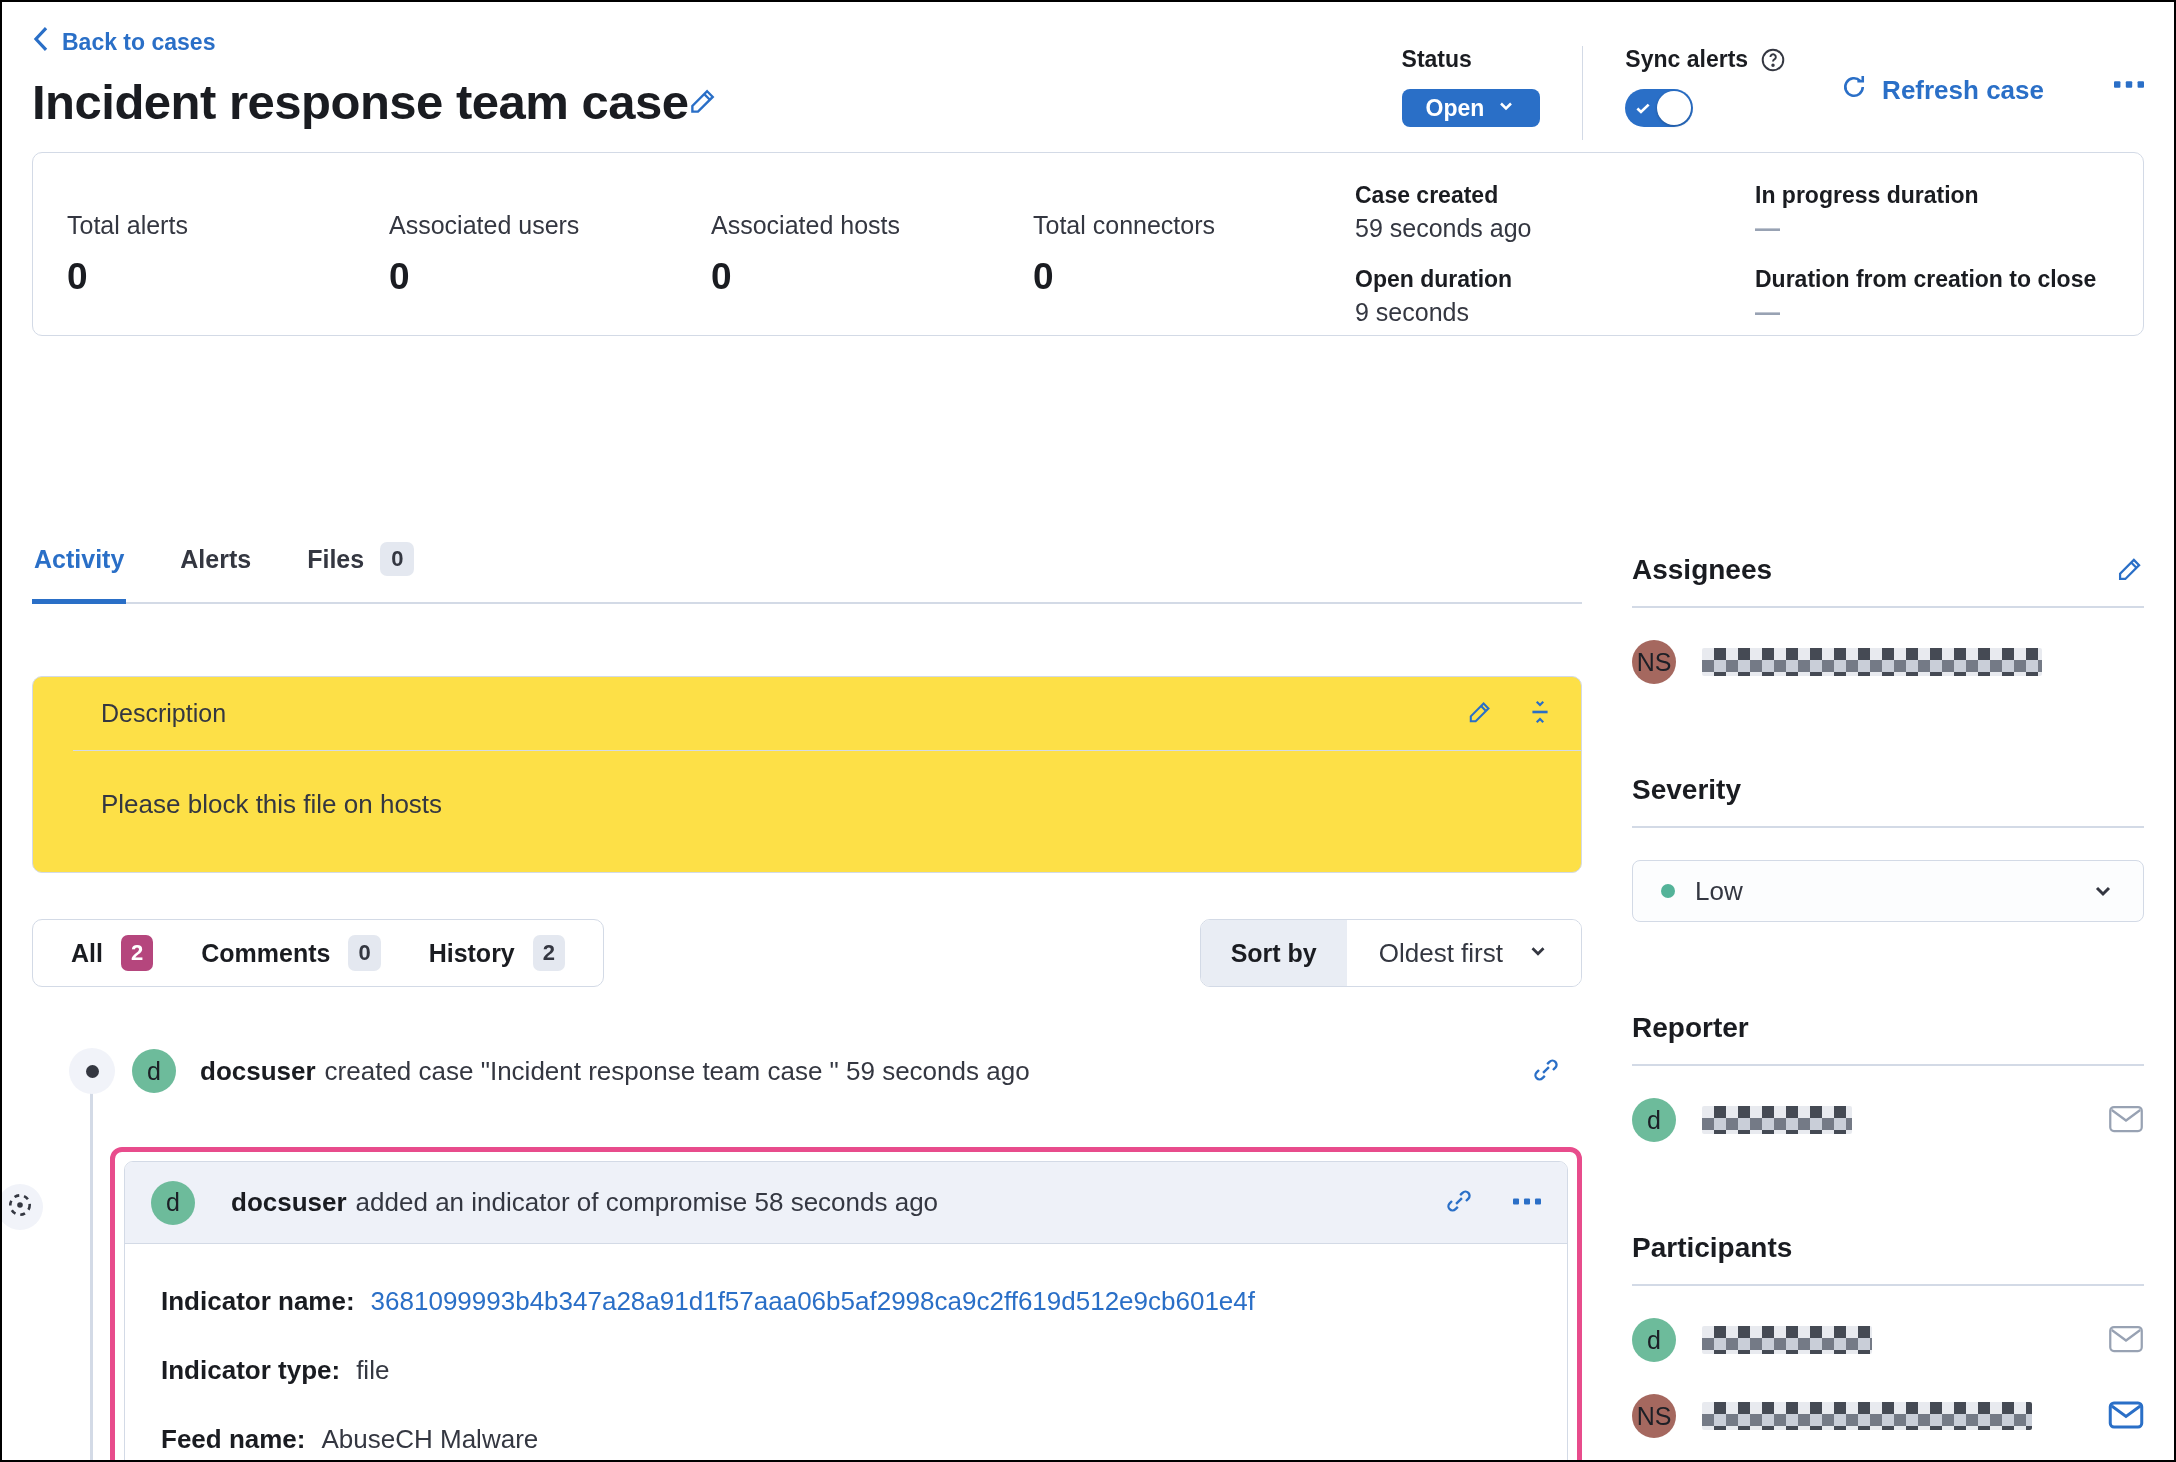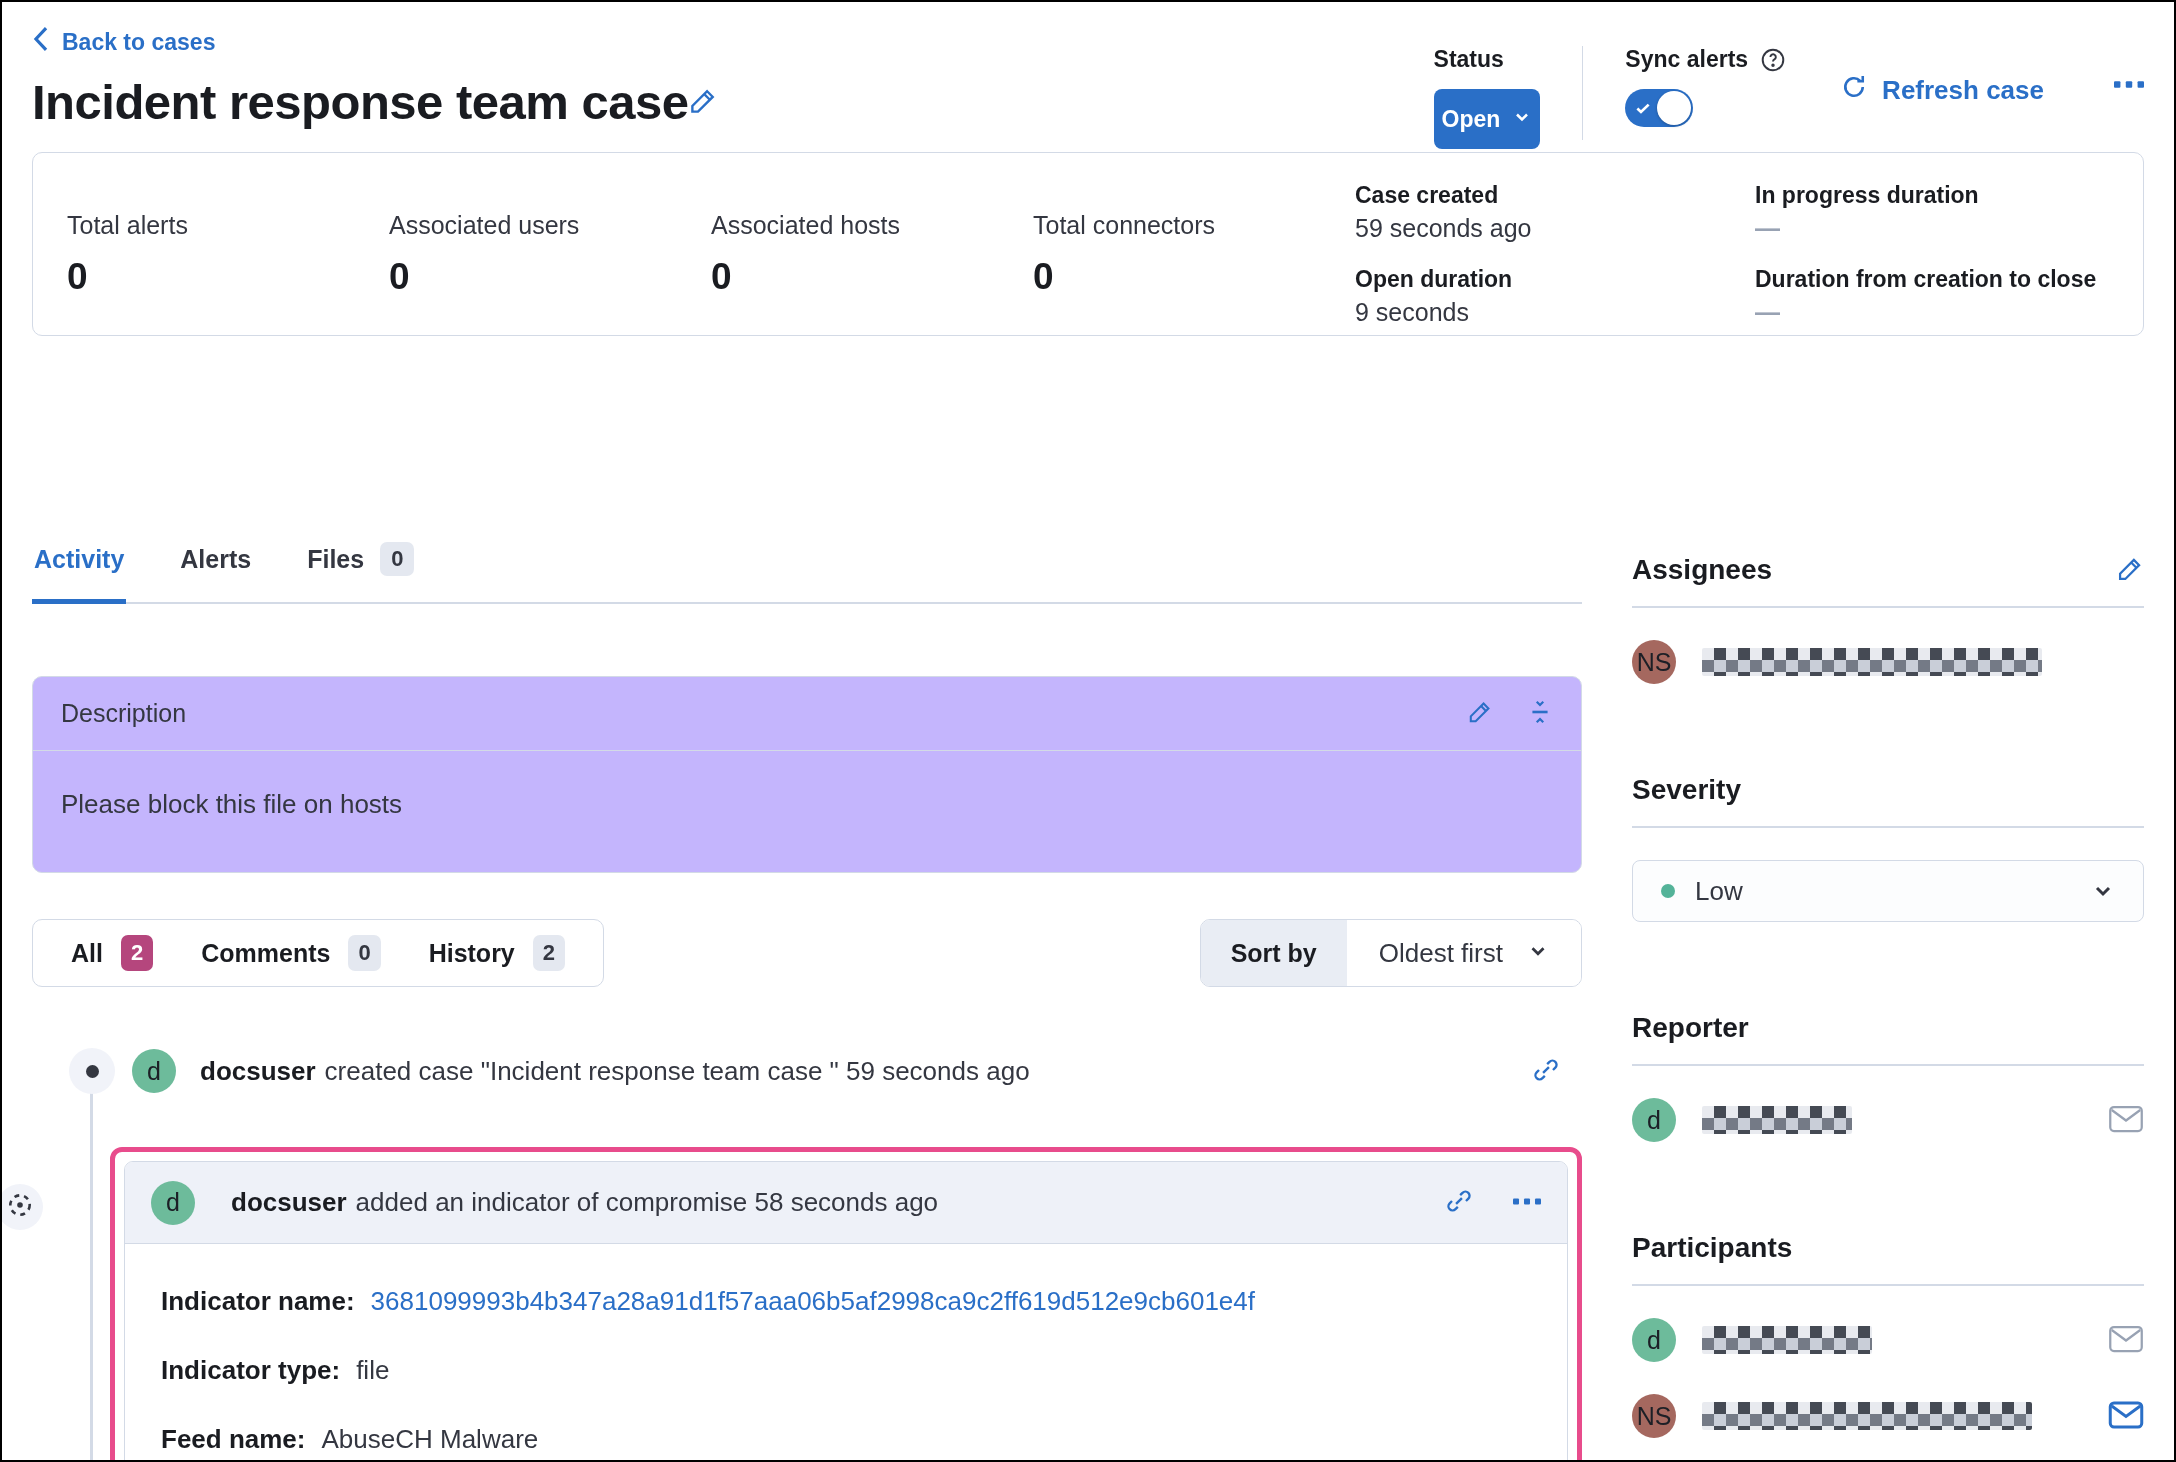--- a/index.html
+++ b/index.html
@@ -12,21 +12,21 @@
   .page{width:2176px;height:1462px;background:#fff;border:2px solid #000;position:relative;padding:0 30px;overflow:hidden;}
 
   
   .topbar{padding-top:24px;}
   .back-link{display:inline-flex;align-items:center;gap:12px;color:var(--primary);font-size:23px;font-weight:600;text-decoration:none;cursor:pointer;}
   .title-row{display:flex;align-items:center;margin-top:16px;}
   .page-title{font-size:49px;font-weight:700;color:var(--text-dark);margin:0;letter-spacing:-.5px;}
   .icon-btn{background:none;border:none;padding:0;color:var(--primary);cursor:pointer;display:inline-flex;align-items:center;}
   .header-controls{position:absolute;top:44px;right:30px;display:flex;align-items:flex-start;}
   .control-label{font-size:23px;font-weight:700;color:var(--text-dark);display:flex;align-items:center;gap:12px;}
-  .status-btn{margin-top:16px;background:var(--primary);color:#fff;border:none;border-radius:8px;height:60px;padding:0 8px;font-size:23px;font-weight:600;display:inline-flex;align-items:center;gap:12px;cursor:pointer;}
+  .status-btn{margin-top:16px;background:var(--primary);color:#fff;border:none;border-radius:8px;height:38px;padding:0 24px;font-size:23px;font-weight:600;display:inline-flex;align-items:center;gap:12px;cursor:pointer;}
   .vdivider{width:1px;background:var(--border);height:94px;margin:0 42px;}
   .help-icon{color:var(--text);cursor:pointer;display:inline-flex;}
   .toggle{margin-top:16px;width:68px;height:38px;border-radius:19px;background:var(--primary);position:relative;border:none;cursor:pointer;padding:0;}
   .toggle .check{position:absolute;left:9px;top:10px;}
   .toggle .thumb{position:absolute;right:2px;top:2px;width:34px;height:34px;border-radius:50%;background:#fff;box-shadow:0 1px 3px rgba(0,0,0,.25);}
   .refresh-link{display:inline-flex;align-items:center;gap:14px;color:var(--primary);font-size:26px;font-weight:600;background:none;border:none;cursor:pointer;margin:26px 0 0 48px;}
   .more-btn{margin:32px 0 0 64px;}
 
   
   .stats-card{margin-top:22px;border:1px solid var(--border);border-radius:10px;height:184px;display:flex;padding:0 34px;background:#fff;}
@@ -47,21 +47,21 @@
   .sidebar{flex:1;padding-top:12px;}
 
   
   .tabs{display:flex;gap:52px;border-bottom:2px solid var(--border);}
   .tab{display:flex;align-items:center;gap:16px;font-size:25px;font-weight:700;color:var(--text);padding:0 2px 26px;position:relative;background:none;border:none;cursor:pointer;}
   .tab.active{color:var(--primary);}
   .tab.active::after{content:"";position:absolute;left:0;right:0;bottom:-2px;height:5px;background:var(--primary);}
   .tab-badge{background:#e4e8f0;border-radius:7px;font-size:22px;font-weight:600;padding:4px 11px;color:var(--text);}
 
   
-  .desc-card{margin-top:72px;border:1px solid var(--border);border-radius:10px;background:#c4b5fd;}
+  .desc-card{margin-top:72px;border:1px solid var(--border);border-radius:10px;background:#fde047;padding-left:40px;}
   .desc-header{display:flex;align-items:center;height:74px;padding:0 28px;border-bottom:1px solid var(--border);font-size:25px;color:var(--text);}
   .desc-actions{margin-left:auto;display:flex;gap:34px;align-items:center;}
   .desc-body{padding:38px 28px 52px;font-size:26px;color:var(--text);}
 
   
   .filter-row{display:flex;justify-content:space-between;align-items:center;margin-top:46px;}
   .filter-group{border:1px solid var(--border);border-radius:10px;height:68px;display:flex;align-items:center;padding:0 32px;gap:36px;}
   .filter-item{display:flex;align-items:center;gap:18px;font-size:25px;font-weight:700;color:var(--text-dark);background:none;border:none;cursor:pointer;}
   .badge{min-width:22px;text-align:center;border-radius:7px;padding:5px 10px;font-size:22px;font-weight:600;background:#e4e8f0;color:var(--text);}
   .badge.accent{background:var(--badge-pink);color:#fff;}

